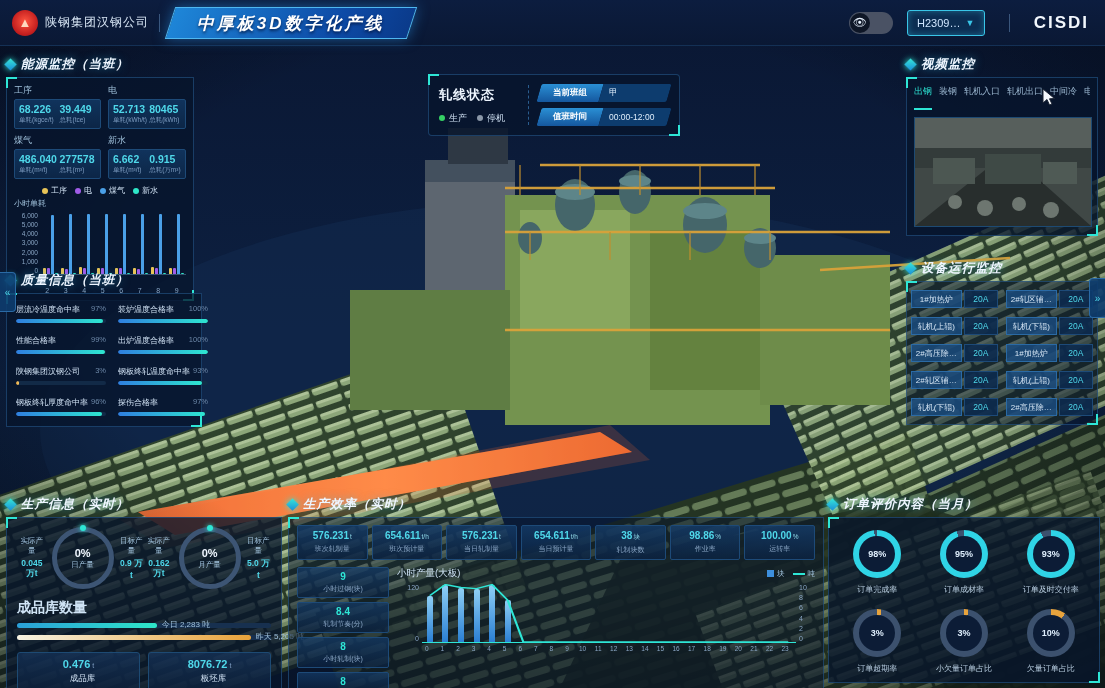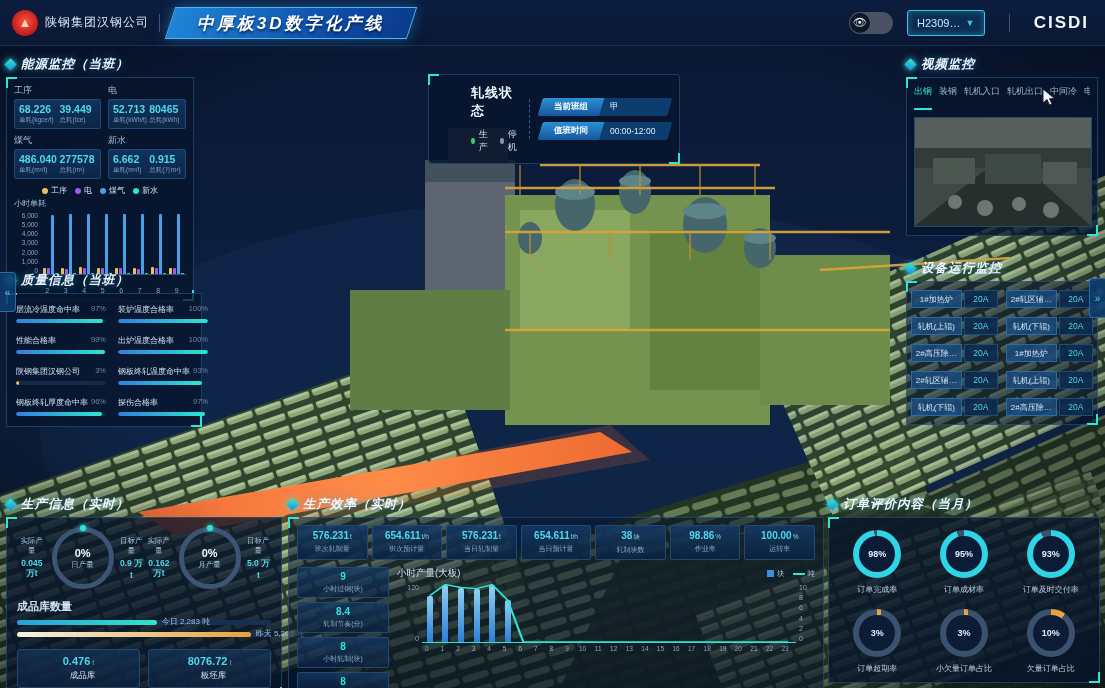--- a/index.html
+++ b/index.html
@@ -65,21 +65,21 @@
   .q-grid{display:grid;grid-template-columns:1fr 1fr;gap:12px 12px;}
   .q-top{display:flex;justify-content:space-between;align-items:flex-start;gap:3px;}
   .q-label{font-size:8px;color:#cfe0f2;white-space:nowrap;overflow:hidden;}
   .q-val{font-size:7.5px;color:#6d88a8;}
   .q-track{height:4px;background:#122a47;border-radius:2px;margin-top:4px;overflow:hidden;}
   .q-fill{height:100%;border-radius:2px;background:linear-gradient(90deg,#2f7fe0,#2ee6d0);}
   .q-fill.warn{background:linear-gradient(90deg,#e8a33d,#f5c96a);}
   
   #linestatus{left:428px;top:74px;width:252px;}
   #linestatus .p-body{display:flex;align-items:center;padding:9px 10px;gap:10px;border-radius:4px;}
-  .ls-left{flex:1;margin-left:32px;}
+  .ls-left{flex:1;}
   .ls-title{font-size:13px;font-weight:bold;color:#eef6ff;letter-spacing:1px;}
   .ls-legend{display:flex;gap:10px;margin-top:8px;}
   .ls-legend .li{display:flex;align-items:center;gap:4px;font-size:9px;color:#cfe0f2;}
   .ls-div{width:0;height:40px;border-left:1px dashed #2a5d8f;}
   .ls-badges{display:flex;flex-direction:column;gap:6px;}
   .badge{display:flex;transform:skewX(-16deg);height:18px;overflow:hidden;border-radius:2px;}
   .badge .bl{background:linear-gradient(180deg,#2a8fd4,#15579e);color:#fff;font-size:8.5px;font-weight:bold;
     display:flex;align-items:center;justify-content:center;width:62px;}
   .badge .bv{background:#0d3c6e;color:#dfeefc;font-size:8.5px;display:flex;align-items:center;padding:0 8px;min-width:52px;}
   .badge .bl span,.badge .bv span{transform:skewX(16deg);white-space:nowrap;}
@@ -105,21 +105,21 @@
   .gauge-row{display:flex;justify-content:space-between;}
   .gauge{display:flex;align-items:center;gap:5px;}
   .g-side{text-align:center;}
   .g-side .lab{font-size:7.5px;color:#9fc0da;}
   .g-side .val{font-size:8.5px;color:#4fd8ea;font-weight:bold;margin-top:2px;}
   .g-ring{width:52px;height:52px;border-radius:50%;border:5px solid #3d5574;position:relative;flex:none;
     display:flex;flex-direction:column;align-items:center;justify-content:center;}
   .g-ring .dot{position:absolute;top:-7px;left:50%;margin-left:-3px;width:6px;height:6px;border-radius:50%;background:#2ee6d6;box-shadow:0 0 5px #2ee6d6;}
   .g-pct{font-size:11px;font-weight:bold;color:#f0f7ff;}
   .g-lab{font-size:7.5px;color:#9fc0da;margin-top:1px;}
-  .stock-title{font-size:11px;color:#cfe3f5;font-weight:bold;margin:10px 0 6px;}
+  .stock-title{font-size:14px;color:#cfe3f5;font-weight:bold;margin:10px 0 6px;}
   .s-row{display:flex;align-items:center;margin-bottom:7px;}
   .s-track{height:5px;background:#17304f;border-radius:3px;flex:none;width:100%;position:relative;}
   .s-fill{height:5px;border-radius:3px;position:absolute;left:0;top:0;}
   .s-fill.today{background:linear-gradient(90deg,#2a9fd8,#2ee6c8);}
   .s-fill.yday{background:linear-gradient(90deg,#f7f3e2,#e8a23a);}
   .s-text{position:absolute;top:-4px;font-size:8px;color:#9fc0da;white-space:nowrap;padding-left:5px;}
   .s-cards{display:flex;gap:8px;margin-top:12px;}
   .s-card{flex:1;background:linear-gradient(180deg,rgba(22,52,92,.7),rgba(13,34,62,.7));border:1px solid #1d4a73;
     border-radius:3px;padding:5px 0;text-align:center;}
   .s-card .val{font-size:11px;font-weight:bold;color:#4fd8ea;}

